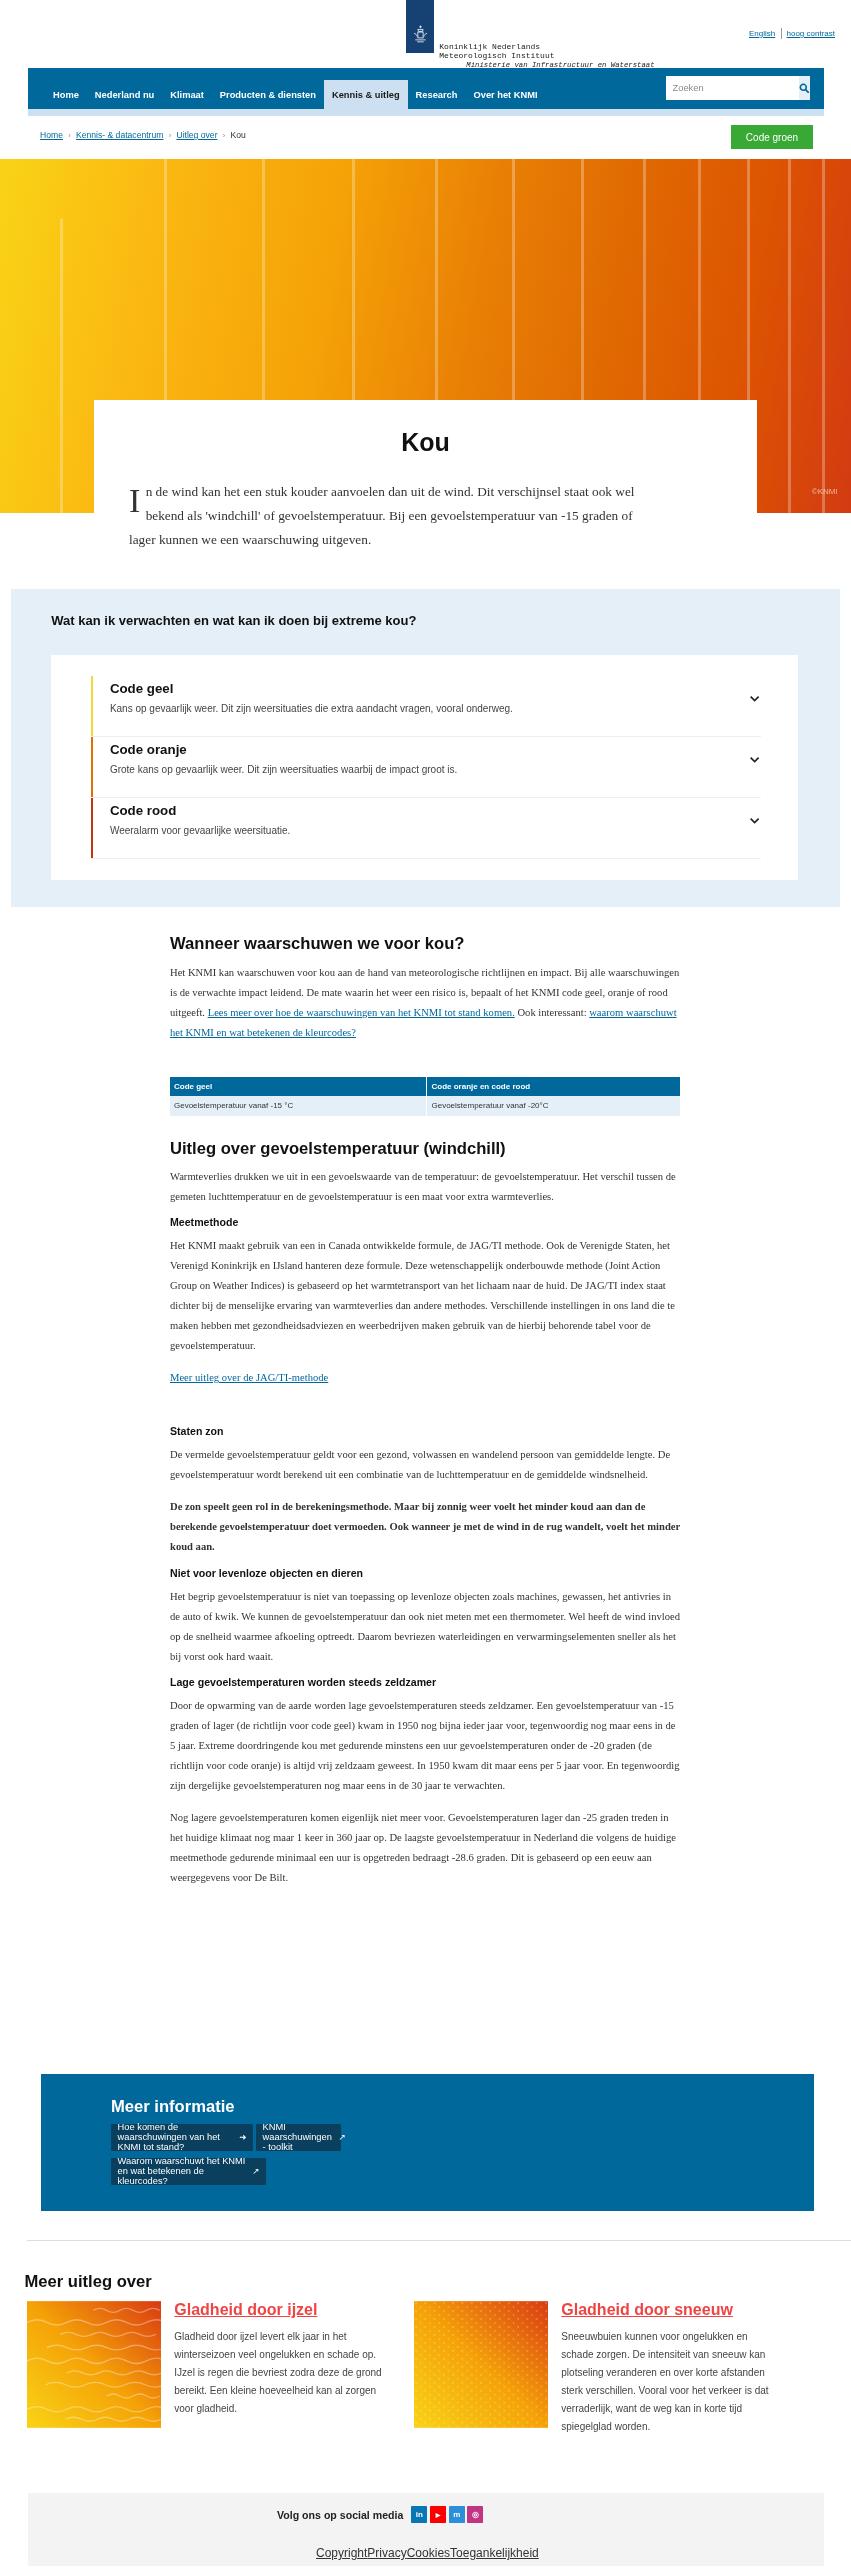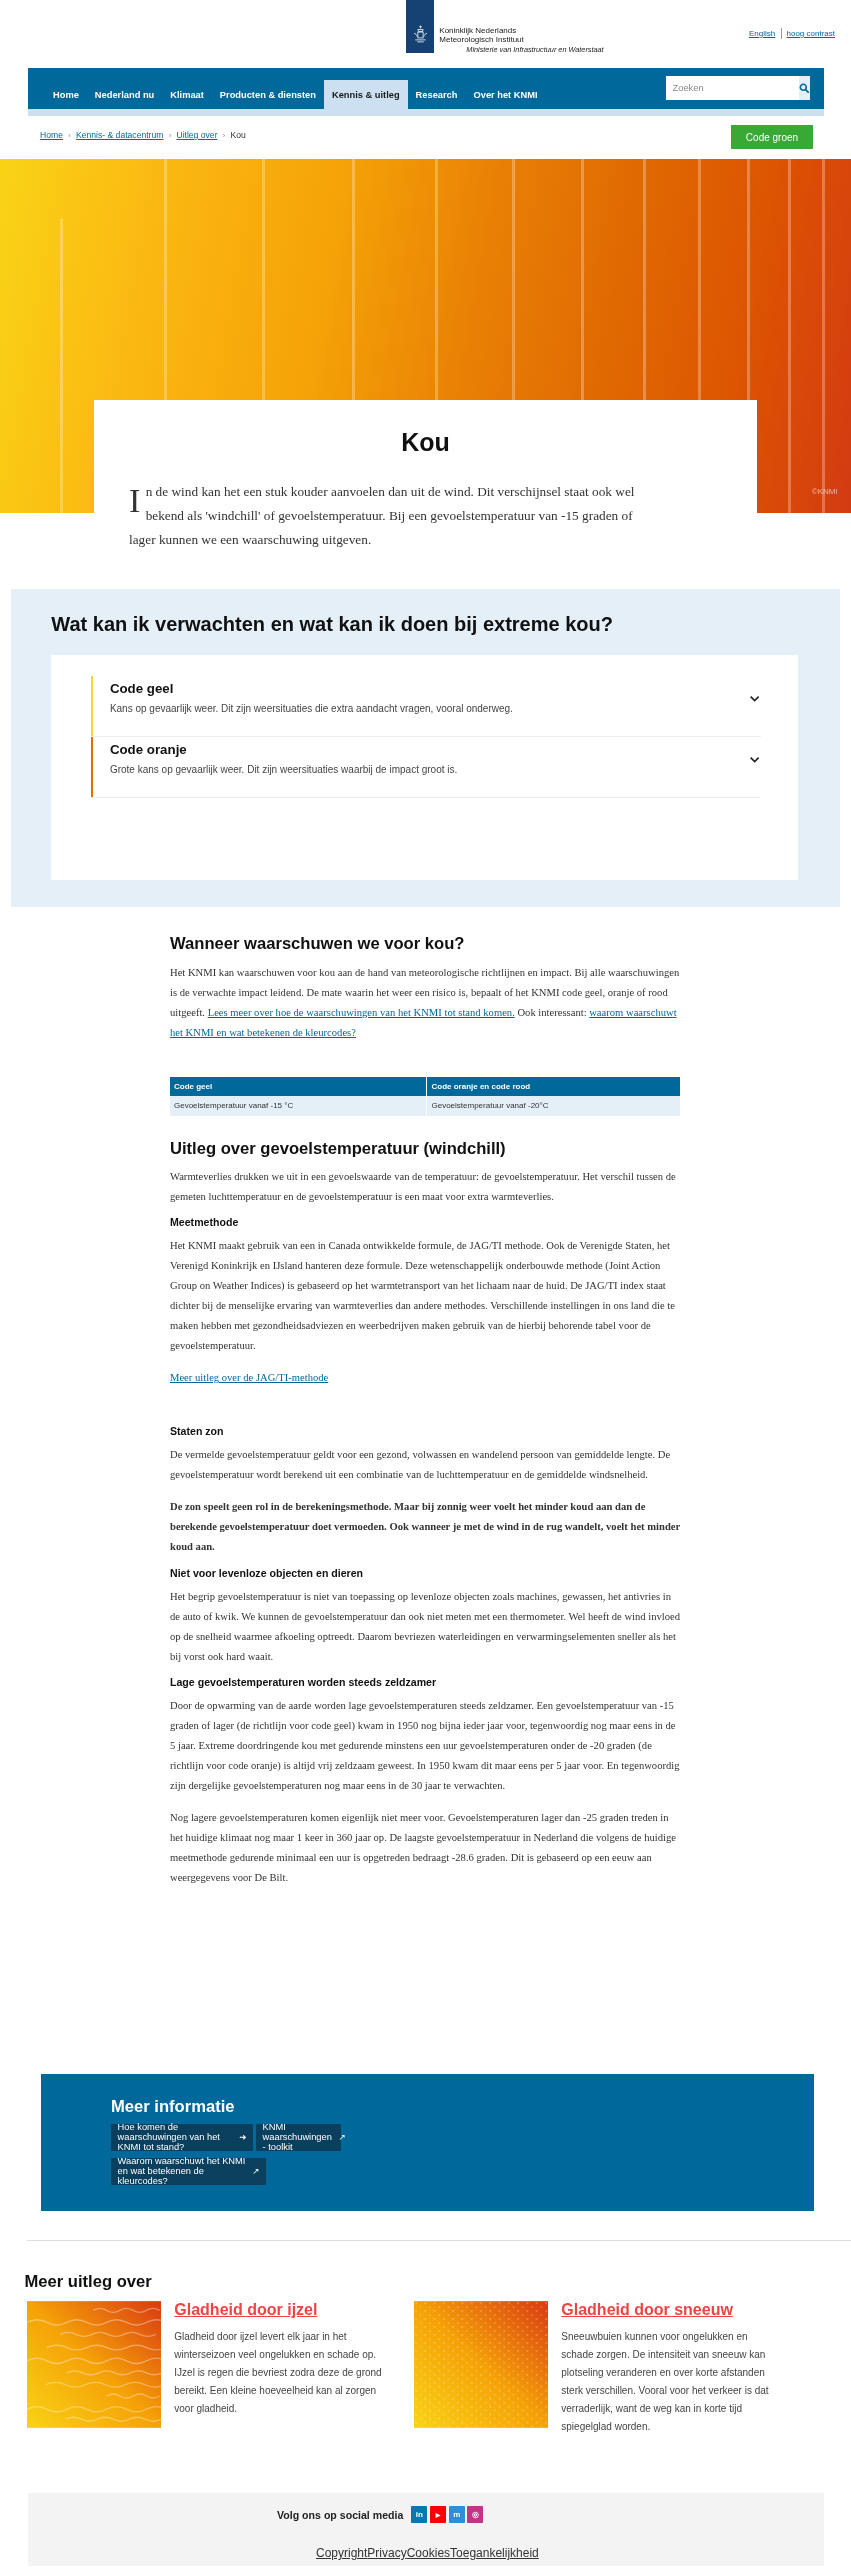--- a/index.html
+++ b/index.html
@@ -4,21 +4,21 @@
   <style>
     * { box-sizing: border-box; margin: 0; padding: 0; }
     html, body { width: 851px; background: #ffffff; }
     body { font-family: "Liberation Sans", sans-serif; color: #222; position: relative; height: 2576px; overflow: hidden; }
 
     
     .topbar { position: absolute; top: 0; left: 0; width: 851px; height: 66px; }
     .logo { position: absolute; left: 406px; top: 0; display: flex; align-items: flex-start; }
     .logo-ribbon { width: 28px; height: 53px; background: #154273; display: flex; align-items: flex-end; justify-content: center; padding-bottom: 9.3px; }
     .logo-ribbon svg { width: 17px; height: 20px; }
-    .logo-text { padding-left: 5.3px; padding-top: 26px; font-family: Liberation Sans, sans-serif; font-size: 8px; line-height: 9.3px; color: #222; }
+    .logo-text { padding-left: 5.3px; padding-top: 42px; font-family: Liberation Mono, monospace; font-size: 8px; line-height: 9.3px; color: #222; }
     .logo-text .ministry { font-style: italic; font-size: 7.3px; margin-left: 27px; }
     .toplinks { position: absolute; right: 16px; top: 28px; font-size: 8px; display: flex; align-items: center; }
     .toplinks a { color: #01689b; text-decoration: underline; }
     .toplinks .sep { width: 0.7px; height: 10.6px; background: #999; margin: 0 5.3px; }
 
     
     .nav { position: absolute; left: 28px; top: 68px; width: 796px; height: 41px; background: #01689b; }
     .nav-under { position: absolute; left: 28px; top: 109px; width: 796px; height: 6.6px; background: #cce0f1; }
     .nav ul { list-style: none; display: flex; position: absolute; left: 17px; top: 12px; height: 29px; }
     .nav li { height: 29px; padding: 0 8px; display: flex; align-items: center; color: #fff; font-weight: bold; font-size: 9.3px; cursor: pointer; }
@@ -39,21 +39,21 @@
     .hero .stripe { position: absolute; top: 0; width: 3.3px; height: 100%; background: rgba(255,255,255,0.28); }
     .hero .copy { position: absolute; right: 13.3px; bottom: 17px; color: rgba(255,255,255,0.6); font-size: 8px; }
 
     .intro-card { position: absolute; left: 94px; top: 400px; width: 663px; height: 183px; background: #fff; }
     .intro-card h1 { text-align: center; font-size: 25px; font-weight: bold; margin-top: 28px; color: #111; }
     .intro-card p { position: absolute; left: 35px; top: 80px; width: 517px; font-family: "Liberation Serif", serif; font-size: 13.3px; line-height: 24px; color: #333; }
     .dropcap { float: left; font-size: 34px; line-height: 34px; margin-right: 5.3px; margin-top: 4px; color: #333; }
 
     
     .warnings { position: absolute; left: 11.3px; top: 589px; width: 829px; height: 318px; background: #e5eff8; }
-    .warnings h2 { position: absolute; left: 40px; top: 24px; font-size: 20px; font-weight: bold; color: #111; text-align: center; }
+    .warnings h2 { position: absolute; left: 40px; top: 24px; font-size: 13px; font-weight: bold; color: #111; text-align: center; }
     .warn-card { position: absolute; left: 40px; top: 66px; width: 747px; height: 225px; background: #fff; }
     .warn-item { position: absolute; left: 40px; width: 670px; height: 61px; border-bottom: 0.7px solid #eee; cursor: pointer; }
     .warn-item .bar { position: absolute; left: 0; top: 0; width: 2px; height: 100%; }
     .warn-item .title { position: absolute; left: 18.6px; top: 5.3px; font-size: 13.3px; font-weight: bold; color: #111; }
     .warn-item .desc { position: absolute; left: 18.6px; top: 26.5px; font-size: 10px; color: #444; }
     .warn-item .chev { position: absolute; right: 0; top: 16px; width: 13.3px; height: 13.3px; }
 
     
     .article { position: absolute; left: 170px; width: 511px; }
     .article h2 { font-size: 16.6px; font-weight: bold; color: #111; }
@@ -180,20 +180,28 @@
       <div class="title">Code geel</div>
       <div class="desc">Kans op gevaarlijk weer. Dit zijn weersituaties die extra aandacht vragen, vooral onderweg.</div>
       <svg class="chev" viewBox="0 0 20 20">
           <path d="M4 7l6 6 6-6" fill="none" stroke="#222" stroke-width="2.5"></path>
         </svg>
     </div>
     <div class="warn-item" style="top:82px;">
       <div class="bar" style="background:#e17000;"></div>
       <div class="title">Code oranje</div>
       <div class="desc">Grote kans op gevaarlijk weer. Dit zijn weersituaties waarbij de impact groot is.</div>
+      <svg class="chev" viewBox="0 0 20 20">
+          <path d="M4 7l6 6 6-6" fill="none" stroke="#222" stroke-width="2.5"></path>
+        </svg>
+    </div>
+    <div class="warn-item" style="top:143px;">
+      <div class="bar" style="background:#c0360e;"></div>
+      <div class="title">Code rood</div>
+      <div class="desc">Weeralarm voor gevaarlijke weersituatie.</div>
       <svg class="chev" viewBox="0 0 20 20">
           <path d="M4 7l6 6 6-6" fill="none" stroke="#222" stroke-width="2.5"></path>
         </svg>
     </div>
   </div>
 </section>
 
 <div class="article" style="top:934px;">
   <h2>Wanneer waarschuwen we voor kou?</h2>
   <p style="margin-top:9.3px;"><span>Het KNMI kan waarschuwen voor kou aan de hand van meteorologische richtlijnen en impact. Bij alle waarschuwingen is de verwachte impact leidend. De mate waarin het weer een risico is, bepaalt of het KNMI code geel, oranje of rood uitgeeft. </span><a href="#">Lees meer over hoe de waarschuwingen van het KNMI tot stand komen.</a><span> Ook interessant: </span><a href="#">waarom waarschuwt het KNMI en wat betekenen de kleurcodes?</a></p>

